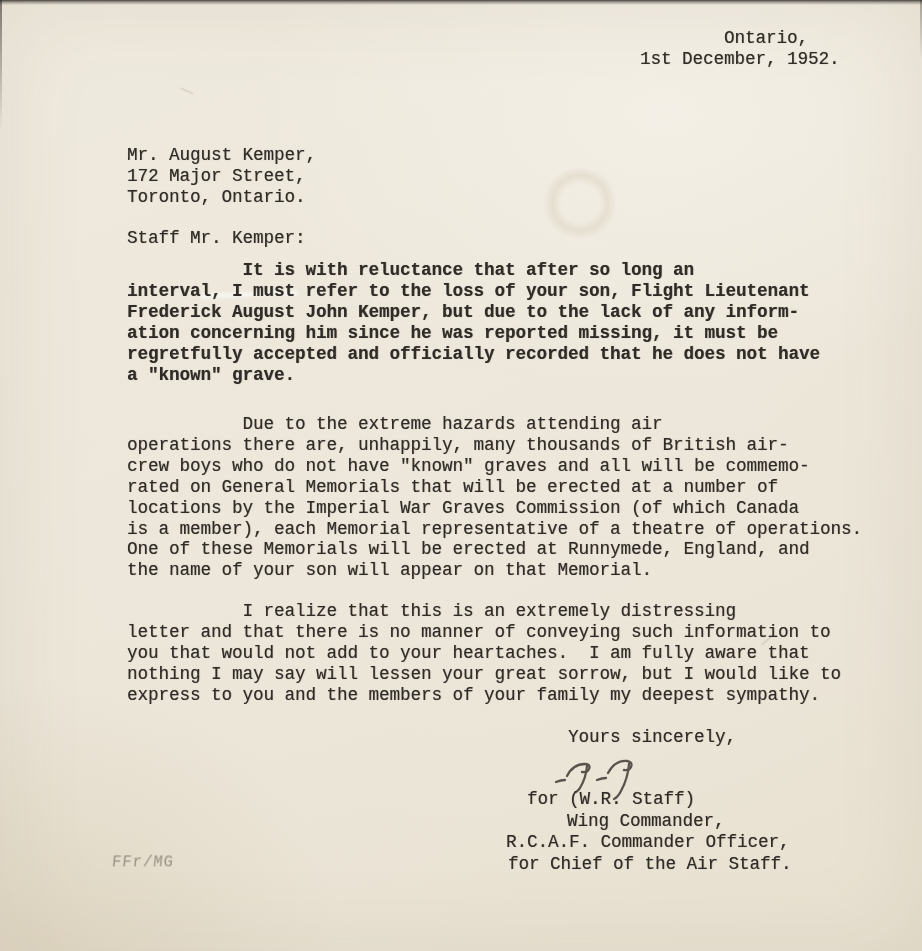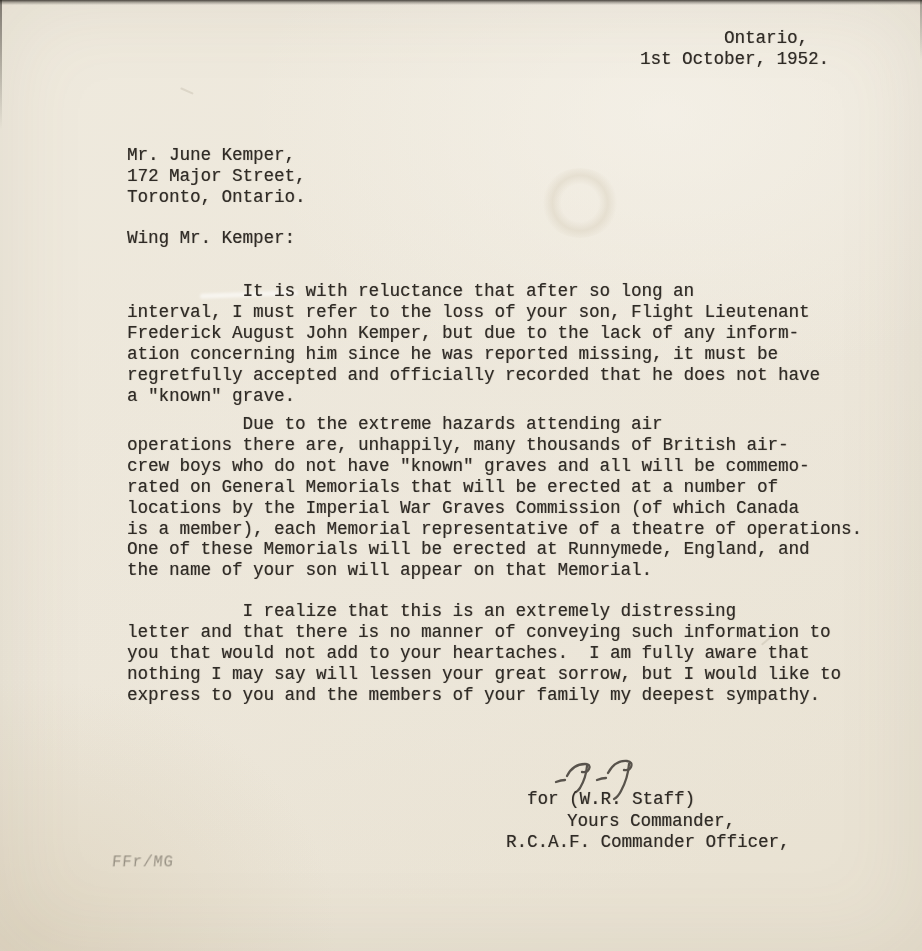--- a/index.html
+++ b/index.html
@@ -45,21 +45,21 @@
     font-family: "Liberation Mono", "DejaVu Sans Mono", monospace;
     font-size: 17.5px;
     line-height: 20.9px;
     white-space: pre;
     color: #2f2b26;
     text-shadow: 0.4px 0.4px 0.7px rgba(62,55,45,0.55);
   }
   .dateline       { left: 640px; top: 28px;  }
   .recipient      { left: 127px; top: 145px; }
   .salutation     { left: 127px; top: 228px; }
-  .para-1         { left: 127px; top: 281px; }
+  .para-1         { left: 127px; top: 260px; font-weight: bold; }
   .para-2         { left: 127px; top: 414px; }
   .para-3         { left: 127px; top: 601px; }
   .closing        { left: 568px; top: 727px; }
   .signoff-for    { left: 527px; top: 789px; }
   .signoff-rank   { left: 567px; top: 811px; }
   .signoff-title  { left: 506px; top: 832px; }
   .signoff-auth   { left: 508px; top: 854px; }
   .ref-initials {
     left: 112px; top: 852px;
     font-size: 15.5px;
@@ -106,27 +106,27 @@
   <div class="edge-top"></div>
   <div class="edge-left"></div>
   <div class="edge-right"></div>
 
   <div class="paper-smudge"></div>
   <div class="paper-scratch"></div>
   <div class="fiber-1"></div>
   <div class="fiber-2"></div>
 
   <div class="typed dateline">        Ontario,
-1st October, 1952.</div>
+1st December, 1952.</div>
 
-  <div class="typed recipient">Mr. June Kemper,
+  <div class="typed recipient">Mr. August Kemper,
 172 Major Street,
 Toronto, Ontario.</div>
 
-  <div class="typed salutation">Wing Mr. Kemper:</div>
+  <div class="typed salutation">Staff Mr. Kemper:</div>
 
   <div class="typed para-1">           It is with reluctance that after so long an
 interval, I must refer to the loss of your son, Flight Lieutenant
 Frederick August John Kemper, but due to the lack of any inform-
 ation concerning him since he was reported missing, it must be
 regretfully accepted and officially recorded that he does not have
 a "known" grave.</div>
 
   <div class="typed para-2">           Due to the extreme hazards attending air
 operations there are, unhappily, many thousands of British air-
@@ -136,31 +136,33 @@
 is a member), each Memorial representative of a theatre of operations.
 One of these Memorials will be erected at Runnymede, England, and
 the name of your son will appear on that Memorial.</div>
 
   <div class="typed para-3">           I realize that this is an extremely distressing
 letter and that there is no manner of conveying such information to
 you that would not add to your heartaches.  I am fully aware that
 nothing I may say will lessen your great sorrow, but I would like to
 express to you and the members of your family my deepest sympathy.</div>
 
+  <div class="typed closing">Yours sincerely,</div>
 
   <svg class="signature" viewBox="0 0 100 50" xmlns="http://www.w3.org/2000/svg">
     <g fill="none" stroke="#45403a" stroke-width="2.3" stroke-linecap="round" opacity="0.88">
       <path d="M3 26 Q8 24 12 24"></path>
       <path d="M14 20 Q20 8 32 8 Q38 8 36 13 Q34 17 29 16"></path>
       <path d="M34 10 Q33 22 27 32 Q25 35 23 36"></path>
       <path d="M44 24 Q49 22 53 22"></path>
       <path d="M55 17 Q62 4 74 5 Q80 6 78 11 Q76 15 71 14"></path>
       <path d="M76 8 Q75 22 68 35 Q65 41 61 43"></path>
     </g>
   </svg>
 
   <div class="typed signoff-for">for (W.R. Staff)</div>
-  <div class="typed signoff-rank">Yours Commander,</div>
+  <div class="typed signoff-rank">Wing Commander,</div>
   <div class="typed signoff-title">R.C.A.F. Commander Officer,</div>
+  <div class="typed signoff-auth">for Chief of the Air Staff.</div>
 
   <div class="typed ref-initials">FFr/MG</div>
 
 </div>
 
 </body></html>

